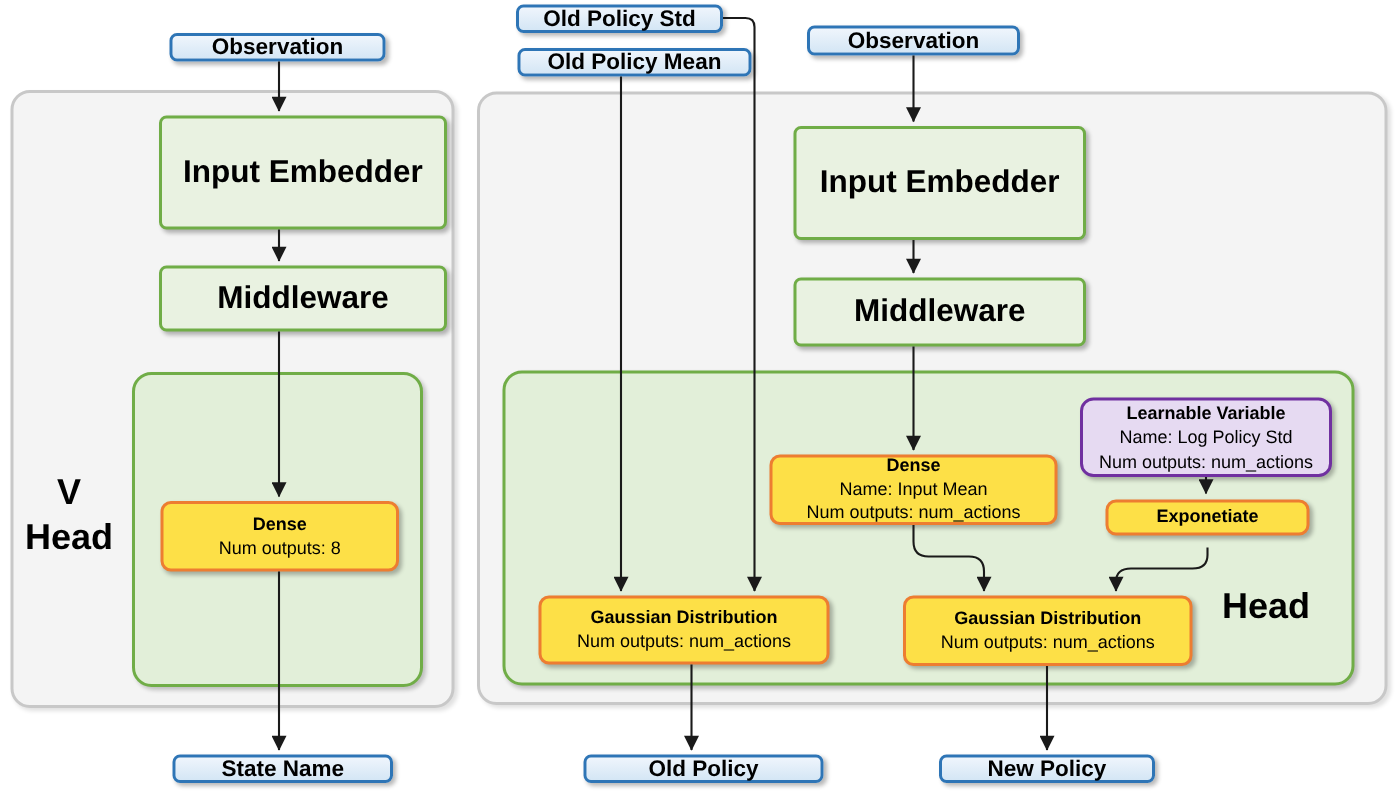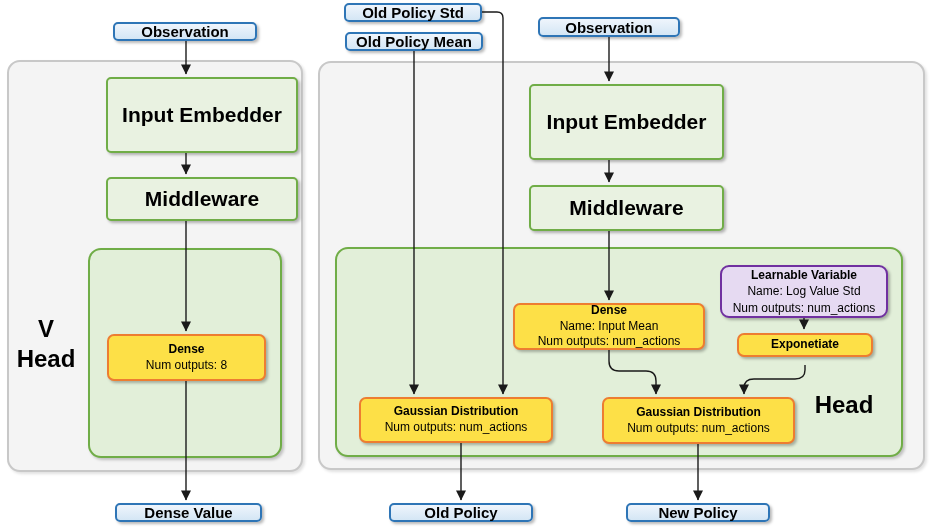--- a/index.html
+++ b/index.html
@@ -64,53 +64,53 @@
     <div>Head</div>
   </div>
 
   <div class="box io" style="left:113px;top:22px;width:144px;height:19px">Observation</div>
   <div class="box gbox" style="left:89px;top:77px;width:192px;height:76px">Input Embedder</div>
   <div class="box gbox" style="left:89px;top:177px;width:192px;height:44px">Middleware</div>
   <div class="box node" style="left:107px;top:334px;width:159px;height:47px">
     <div class="t">Dense</div>
     <div>Num outputs: 8</div>
   </div>
-  <div class="box io" style="left:115px;top:503px;width:147px;height:19px">Dense Value</div>
+  <div class="box io" style="left:115px;top:503px;width:147px;height:19px">State Name</div>
 
   <div class="box io" style="left:344px;top:3px;width:138px;height:19px">Old Policy Std</div>
-  <div class="box io" style="left:345px;top:32px;width:138px;height:19px">Old Policy Mean</div>
+  <div class="box io" style="left:345px;top:32px;width:156px;height:19px">Old Policy Mean</div>
   <div class="box io" style="left:538px;top:17px;width:142px;height:20px">Observation</div>
 
   <div class="box gbox" style="left:512px;top:84px;width:195px;height:76px">Input Embedder</div>
   <div class="box gbox" style="left:512px;top:185px;width:195px;height:46px">Middleware</div>
 
   <div class="box node" style="left:513px;top:303px;width:192px;height:47px">
     <div class="t">Dense</div>
     <div>Name: Input Mean</div>
     <div>Num outputs: num_actions</div>
   </div>
 
   <div class="box pnode" style="left:720px;top:265px;width:168px;height:53px">
     <div class="t">Learnable Variable</div>
-    <div>Name: Log Value Std</div>
+    <div>Name: Log Policy Std</div>
     <div>Num outputs: num_actions</div>
   </div>
 
   <div class="box node t" style="left:737px;top:333px;width:136px;height:24px">Exponetiate</div>
 
   <div class="box node" style="left:359px;top:397px;width:194px;height:46px">
     <div class="t">Gaussian Distribution</div>
     <div>Num outputs: num_actions</div>
   </div>
   <div class="box node" style="left:602px;top:397px;width:193px;height:47px">
     <div class="t">Gaussian Distribution</div>
     <div>Num outputs: num_actions</div>
   </div>
 
-  <div class="box io" style="left:389px;top:503px;width:144px;height:19px">Old Policy</div>
+  <div class="box io" style="left:389px;top:503px;width:160px;height:19px">Old Policy</div>
   <div class="box io" style="left:626px;top:503px;width:144px;height:19px">New Policy</div>
 
   <svg class="wires" width="931" height="529" viewBox="0 0 931 529">
     <defs>
       <marker id="ah" viewBox="0 0 10 10" refX="9.5" refY="5" markerWidth="11" markerHeight="10" orient="auto" markerUnits="userSpaceOnUse">
         <path d="M0,0 L10,5 L0,10 Z" fill="#1a1a1a"></path>
       </marker>
     </defs>
     <g stroke="#1a1a1a" stroke-width="1.4" fill="none">
       <path d="M186,41 L186,74" marker-end="url(#ah)"></path>

